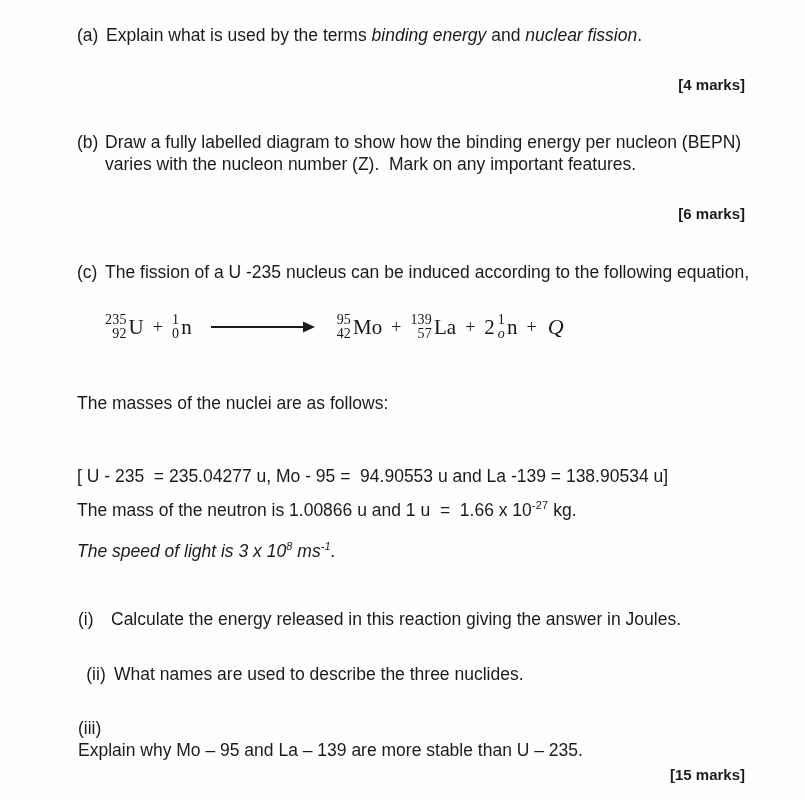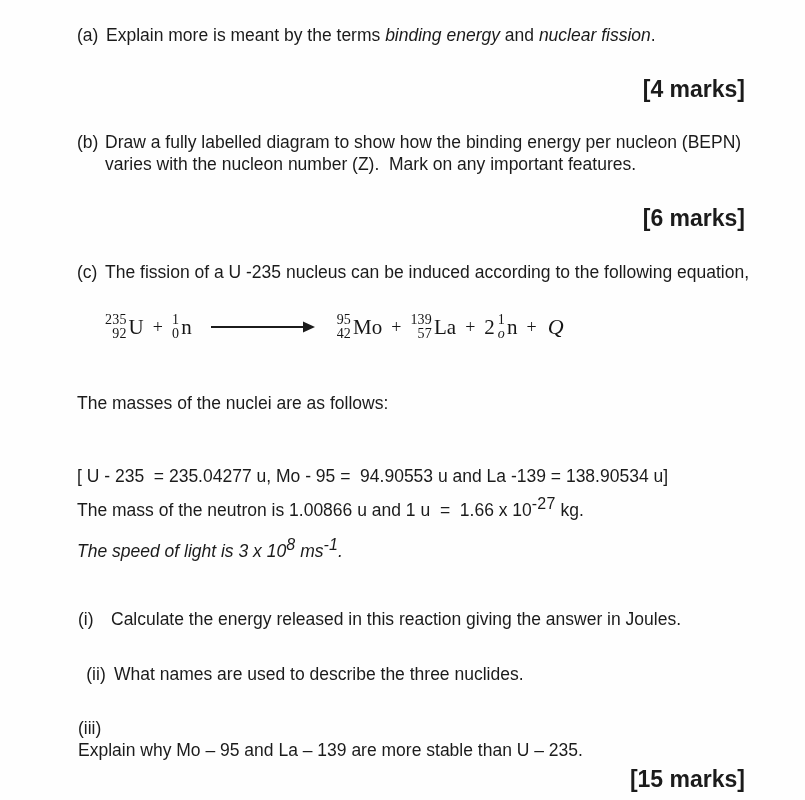--- a/index.html
+++ b/index.html
@@ -13,21 +13,21 @@
     color: #1b1b1b;
     overflow: hidden;
   }
   .abs { position: absolute; }
   .t { white-space: pre-wrap; }
   .bodytext { font-size: 17.5px; line-height: 22px; }
   .qrow { display: flex; align-items: flex-start; }
   .qlabel { flex: 0 0 auto; }
   .marks {
     font-weight: 700;
-    font-size: 23px;
+    font-size: 15px;
     text-align: right;
   }
   .italic { font-style: italic; margin-top: 24px; }
 
   
   .line-a { left: 77px; top: 24px; width: 660px; }
   .line-a .qlabel { width: 29px; }
   .marks-a { right: 60px; top: 76px; }
 
   
@@ -64,21 +64,21 @@
   .sub-italic { font-style: italic; }
   .q-symbol { font-style: italic; font-size: 22px; margin-left: 2px; }
   .arrow-wrap { margin: 0 21px 0 19px; display: inline-flex; align-items: center; }
 
   
   .masses-intro { left: 77px; top: 392px; }
   .masses-values { left: 77px; top: 465px; }
   .neutron-line { left: 77px; top: 499px; }
   .speed-line { left: 77px; top: 540px; font-style: italic; }
   .supscript {
-    font-size: 16px;
+    font-size: 11px;
     position: relative;
     top: -7px;
     letter-spacing: 0.2px;
   }
 
   
   .subq-1 { left: 78px; top: 608px; width: 680px; }
   .subq-2 { left: 78px; top: 663px; width: 680px; }
   .subq-3 { left: 78px; top: 717px; width: 680px; flex-direction: column; }
   .subq-1 .qlabel { width: 33px; }
@@ -86,21 +86,21 @@
   .subq-3 .qlabel { width: 40px; }
   .marks-total { right: 60px; top: 766px; }
 </style>
 </head>
 <body>
 
 <div class="page">
 
   <div class="abs line-a bodytext qrow">
     <span class="qlabel t">(a)</span>
-    <span><span class="t">Explain more is meant by the terms </span><span class="t italic">binding energy</span><span class="t"> and </span><span class="t italic">nuclear fission</span><span class="t">.</span></span>
+    <span><span class="t">Explain what is used by the terms </span><span class="t italic">binding energy</span><span class="t"> and </span><span class="t italic">nuclear fission</span><span class="t">.</span></span>
   </div>
   <div class="abs marks marks-a t">[4 marks]</div>
 
   <div class="abs line-b bodytext qrow">
     <span class="qlabel t">(b)</span>
     <span>
       <span class="t" style="display:block">Draw a fully labelled diagram to show how the binding energy per nucleon (BEPN)</span>
       <span class="t" style="display:block">varies with the nucleon number (Z).  Mark on any important features.</span>
     </span>
   </div>

